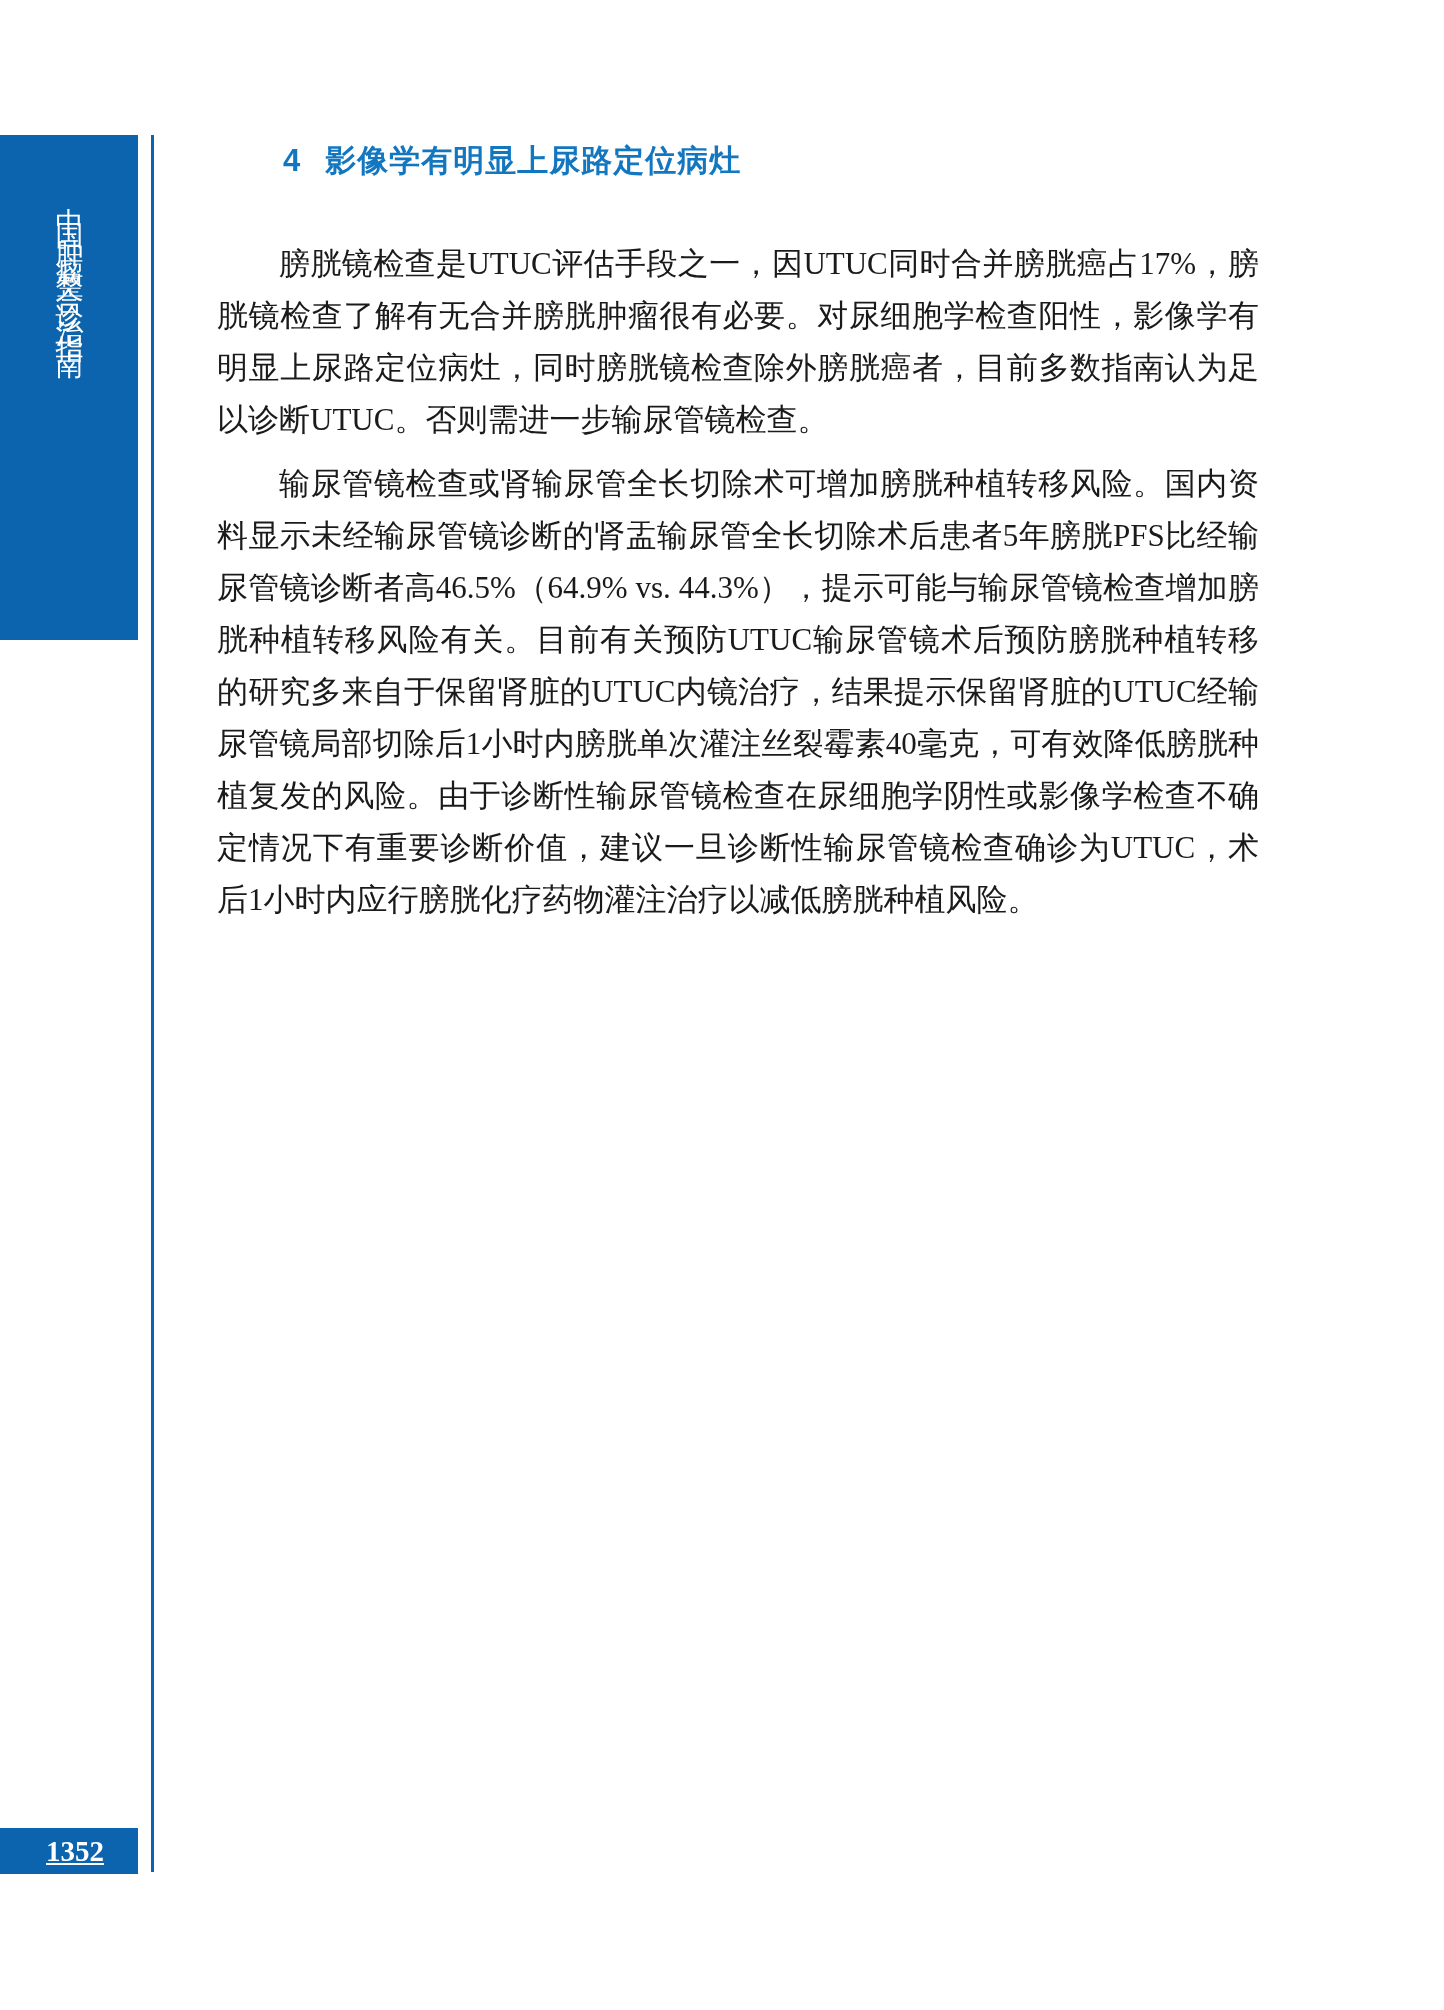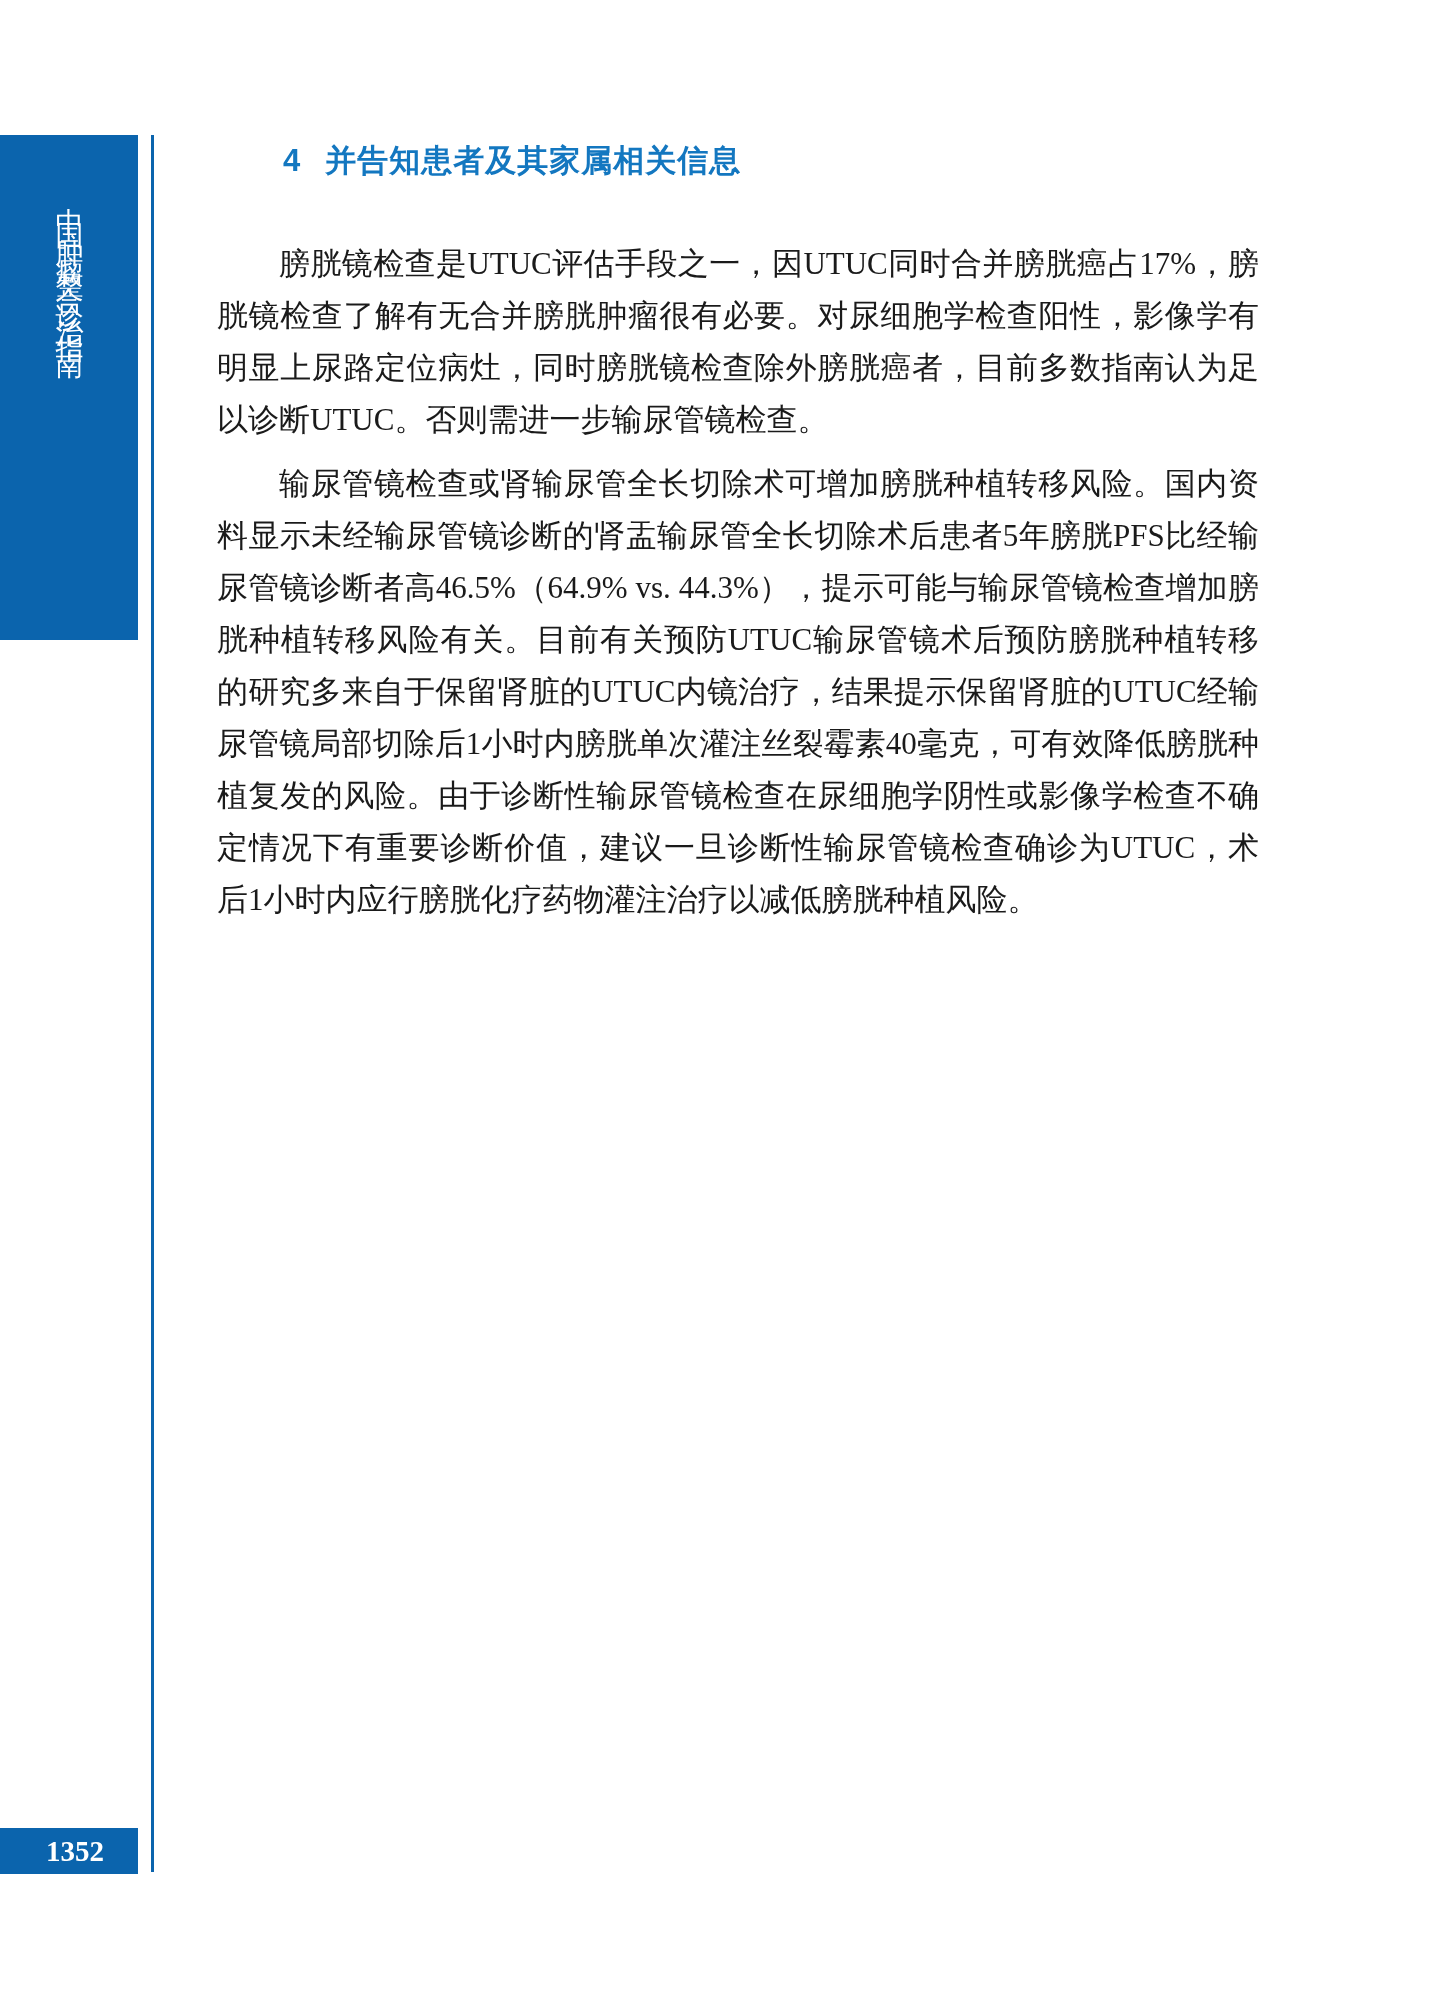--- a/index.html
+++ b/index.html
@@ -51,20 +51,21 @@
     height: 46px;
     background: var(--brand-blue, #0b64ad);
     color: #ffffff;
     display: flex;
     align-items: center;
     justify-content: center;
     padding-left: 12px;
     font-family: "Liberation Serif", serif;
     font-weight: bold;
     font-size: 29px;
+    text-decoration: underline;
   }
   
   .heading {
     position: absolute;
     left: 283px;
     top: 140px;
     display: flex;
     align-items: baseline;
     color: var(--heading-blue, #1377c0);
     font-family: "Liberation Sans", sans-serif;
@@ -101,21 +102,21 @@
   </div>
 
   <div class="divider"></div>
 
   <div class="pagenum-box">
     <span>1352</span>
   </div>
 
   <div class="heading">
     <span class="num">4</span>
-    <span class="title">并告知患者及其家属相关信息</span>
+    <span class="title">影像学有明显上尿路定位病灶</span>
   </div>
 
   <div class="content">
     <p>膀胱镜检查是UTUC评估手段之一，因UTUC同时合并膀胱癌占17%，膀胱镜检查了解有无合并膀胱肿瘤很有必要。对尿细胞学检查阳性，影像学有明显上尿路定位病灶，同时膀胱镜检查除外膀胱癌者，目前多数指南认为足以诊断UTUC。否则需进一步输尿管镜检查。</p>
     <p>输尿管镜检查或肾输尿管全长切除术可增加膀胱种植转移风险。国内资料显示未经输尿管镜诊断的肾盂输尿管全长切除术后患者5年膀胱PFS比经输尿管镜诊断者高46.5%（64.9% vs. 44.3%），提示可能与输尿管镜检查增加膀胱种植转移风险有关。目前有关预防UTUC输尿管镜术后预防膀胱种植转移的研究多来自于保留肾脏的UTUC内镜治疗，结果提示保留肾脏的UTUC经输尿管镜局部切除后1小时内膀胱单次灌注丝裂霉素40毫克，可有效降低膀胱种植复发的风险。由于诊断性输尿管镜检查在尿细胞学阴性或影像学检查不确定情况下有重要诊断价值，建议一旦诊断性输尿管镜检查确诊为UTUC，术后1小时内应行膀胱化疗药物灌注治疗以减低膀胱种植风险。</p>
   </div>
 
 </div>
 
 </body></html>

